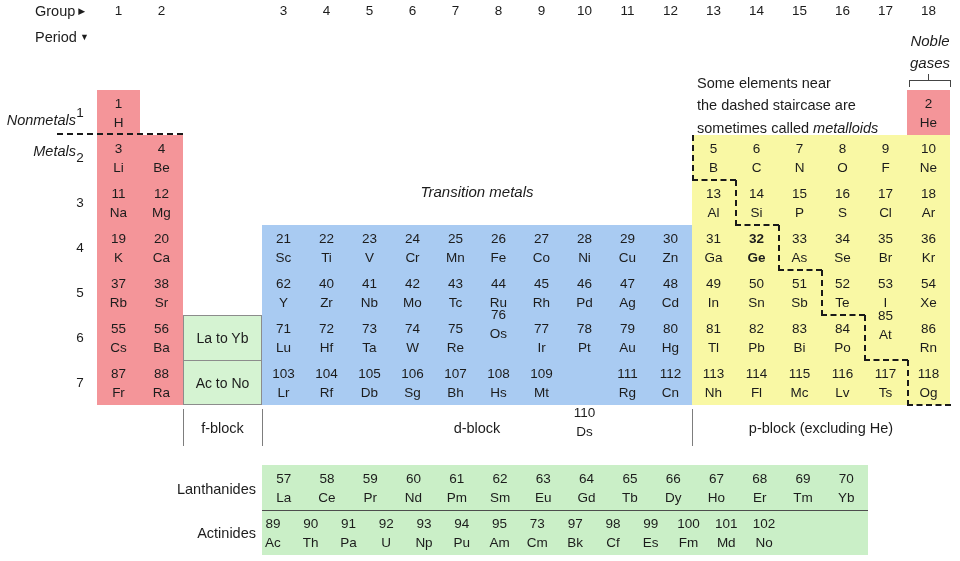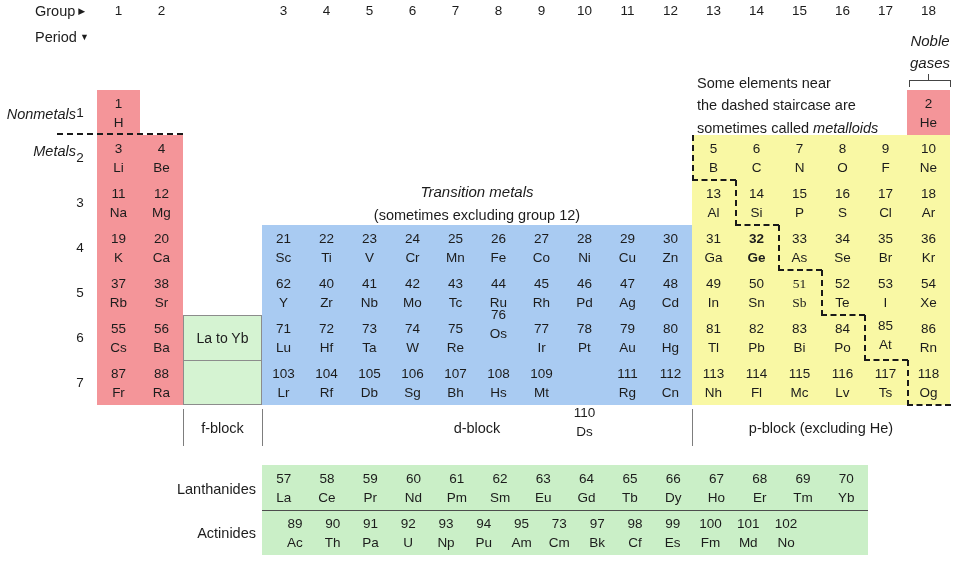--- a/index.html
+++ b/index.html
@@ -44,20 +44,23 @@
   <div class="block" style="left: 97px; top: 90px; width: 43px; height: 45px; background: rgb(244, 149, 153);"></div>
   <div class="block" style="left: 97px; top: 135px; width: 86px; height: 270px; background: rgb(244, 149, 153);"></div>
   <div class="block" style="left: 907px; top: 90px; width: 43px; height: 45px; background: rgb(244, 149, 153);"></div>
   <div class="block" style="left: 262px; top: 225px; width: 430px; height: 180px; background: rgb(169, 203, 242);"></div>
   <div class="block" style="left: 692px; top: 135px; width: 258px; height: 270px; background: rgb(249, 248, 164);"></div>
 
   <div class="fblock" style="background: rgb(213, 243, 210);">
     <div class="frow">
         <span>La to Yb</span>
       </div>
+    <div class="frow">
+        <span>Ac to No</span>
+      </div>
   </div>
 
   <div class="block" style="left: 262px; top: 465px; width: 606px; height: 90px; background: rgb(202, 239, 199);"></div>
   <div class="abs" style="left:262px;top:510px;width:606px;height:0;border-top:1px solid #4d4d4d;"></div>
   <div class="flexrow" id="lan-row" style="left:262px;top:465px;width:606px;height:45px;">
       <div class="fx">
         <div>57</div>
         <div>La</div>
       </div>
       <div class="fx">
@@ -106,21 +109,21 @@
       </div>
       <div class="fx">
         <div>69</div>
         <div>Tm</div>
       </div>
       <div class="fx">
         <div>70</div>
         <div>Yb</div>
       </div>
     </div>
-  <div class="flexrow" id="act-row" style="left:276px;top:510px;width:529px;height:45px;">
+  <div class="flexrow" id="act-row" style="left:254px;top:510px;width:529px;height:45px;">
       <div class="fx">
         <div>89</div>
         <div>Ac</div>
       </div>
       <div class="fx">
         <div>90</div>
         <div>Th</div>
       </div>
       <div class="fx">
         <div>91</div>
@@ -168,21 +171,21 @@
       </div>
       <div class="fx">
         <div>102</div>
         <div>No</div>
       </div>
     </div>
   <div class="side-label" style="left:120px;top:478px;width:136px;">Lanthanides</div>
   <div class="side-label" style="left:120px;top:522px;width:136px;">Actinides</div>
 
   <div class="dh" style="left:57px;top:133px;width:126px;"></div>
-  <div class="side-label it" style="left:0px;top:103px;width:76px;">Nonmetals</div>
+  <div class="side-label it" style="left:0px;top:109px;width:76px;">Nonmetals</div>
   <div class="side-label it" style="left:0px;top:140px;width:76px;">Metals</div>
 
   <div class="dv" style="left:692px;top:135px;height:46px;"></div>
   <div class="dh" style="left:692px;top:179px;width:44px;"></div>
   <div class="dv" style="left:735px;top:180px;height:46px;"></div>
   <div class="dh" style="left:735px;top:224px;width:44px;"></div>
   <div class="dv" style="left:778px;top:225px;height:46px;"></div>
   <div class="dh" style="left:778px;top:269px;width:44px;"></div>
   <div class="dv" style="left:821px;top:270px;height:46px;"></div>
   <div class="dh" style="left:821px;top:314px;width:44px;"></div>
@@ -199,21 +202,20 @@
   <div class="abs" style="left:909px;top:80px;width:40px;height:6px;border-top:1.5px solid #444;border-left:1.5px solid #444;border-right:1.5px solid #444;"></div>
 
   <div class="note" style="left:697px;top:72px;width:235px;">
     <div>Some elements near</div>
     <div>the dashed staircase are</div>
     <div><span>sometimes called </span><span class="it">metalloids</span></div>
   </div>
 
   <div class="abs" style="left:262px;top:181px;width:430px;text-align:center;line-height:22.5px;">
     <div class="it" style="font-size:15px;">Transition metals</div>
-    <div style="font-size:14.5px;">(sometimes excluding group 12)</div>
   </div>
 
   <div class="divider" style="left:183px;top:409px;"></div>
   <div class="divider" style="left:262px;top:409px;"></div>
   <div class="divider" style="left:692px;top:409px;"></div>
   <div class="blabel" style="left:183px;top:417px;width:79px;">f-block</div>
   <div class="blabel" style="left:262px;top:417px;width:430px;">d-block</div>
   <div class="blabel" style="left:692px;top:417px;width:258px;">p-block (excluding He)</div>
 
 <div class="gnum" style="left: 97px;">1</div>
@@ -530,21 +532,21 @@
       <div>Kr</div>
     </div>
     <div class="cell" style="left: 692px; top: 270px;">
       <div>49</div>
       <div>In</div>
     </div>
     <div class="cell" style="left: 735px; top: 270px;">
       <div>50</div>
       <div>Sn</div>
     </div>
-    <div class="cell" style="left: 778px; top: 270px; font-family: Liberation Serif, serif;">
+    <div class="cell" style="left: 778px; top: 270px;">
       <div>51</div>
       <div>Sb</div>
     </div>
     <div class="cell" style="left: 821px; top: 270px;">
       <div>52</div>
       <div>Te</div>
     </div>
     <div class="cell" style="left: 864px; top: 270px;">
       <div>53</div>
       <div>I</div>
@@ -562,21 +564,21 @@
       <div>Pb</div>
     </div>
     <div class="cell" style="left: 778px; top: 315px;">
       <div>83</div>
       <div>Bi</div>
     </div>
     <div class="cell" style="left: 821px; top: 315px;">
       <div>84</div>
       <div>Po</div>
     </div>
-    <div class="cell" style="left: 864px; top: 312px;">
+    <div class="cell" style="left: 864px; top: 302px;">
       <div>85</div>
       <div>At</div>
     </div>
     <div class="cell" style="left: 907px; top: 315px;">
       <div>86</div>
       <div>Rn</div>
     </div>
     <div class="cell" style="left: 692px; top: 360px;">
       <div>113</div>
       <div>Nh</div>

